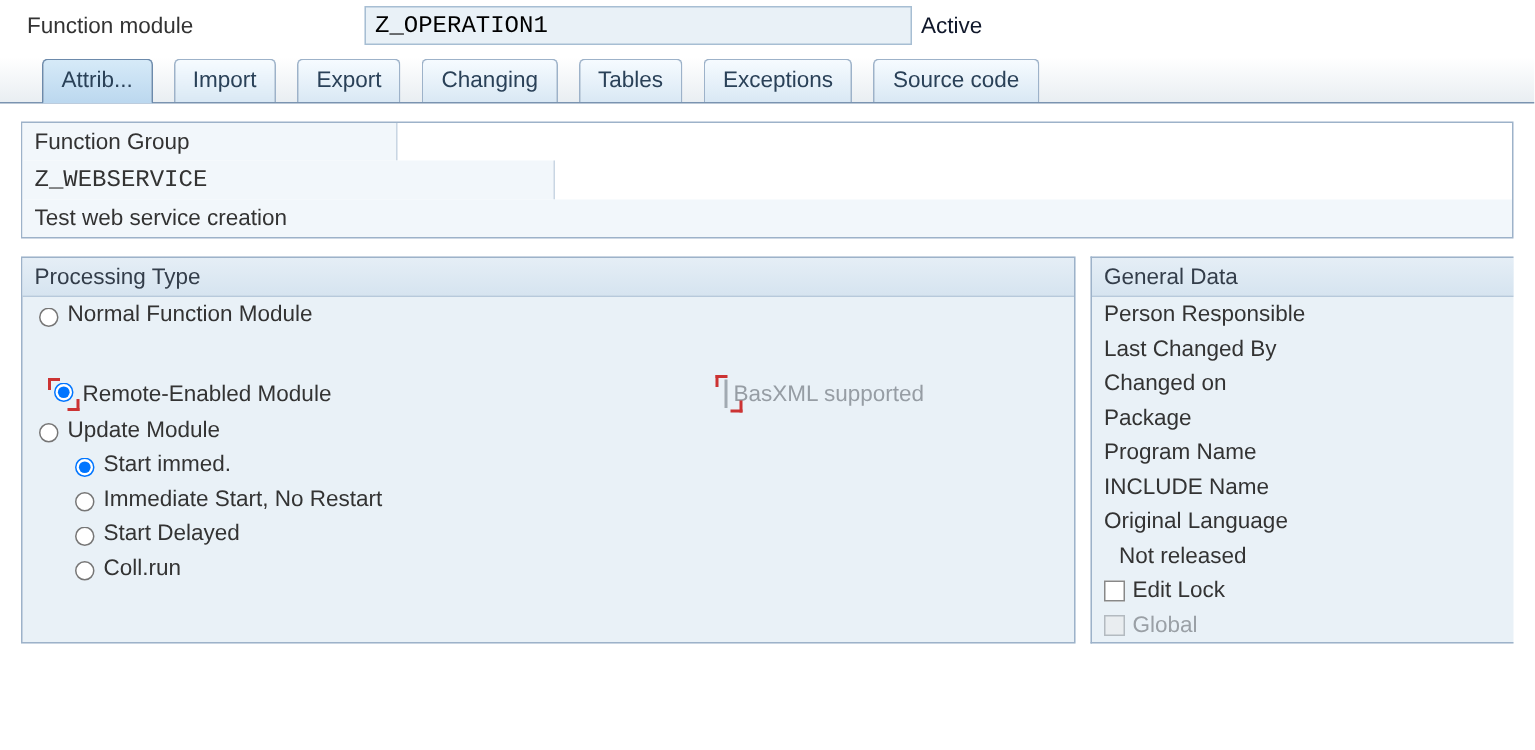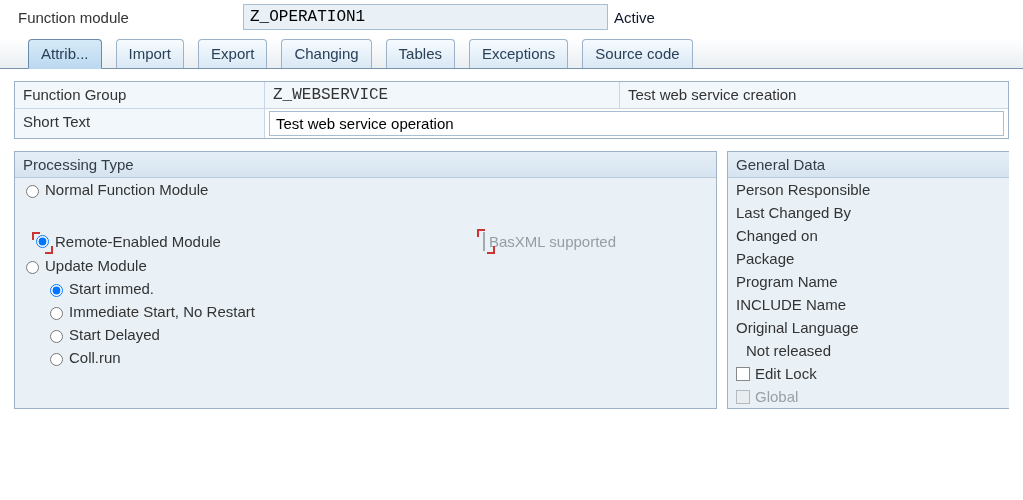--- a/index.html
+++ b/index.html
@@ -8,21 +8,21 @@
   .header-row { display:flex; align-items:center; padding: 4px 8px 8px 18px; }
   .hdr-label { width: 225px; color:#333; }
   .hdr-input { width: 365px; padding:3px 6px; border:1px solid #a7bed3; background:#e9f1f7; font-family: 'Courier New', monospace; font-size:16px; color:#000000; }
   .hdr-status { padding-left:6px; color:#0f172a; }
   .tabs { display:flex; align-items:flex-end; padding-left:28px; border-bottom:1px solid #7a93b0; background:linear-gradient(#fff,#e9eef2); height:31px; }
   .tab { padding:5px 12px 6px 12px; border:1px solid #9db2c9; border-bottom:none; background:linear-gradient(#f6fbff,#d9e8f4); margin-right:14px; border-radius:4px 4px 0 0; color:#2a4158; cursor:pointer; }
   .tab.active { background:linear-gradient(#d6eaf8,#bcd8ef); border-color:#6c8aab; font-weight:normal; position:relative; top:1px; border-bottom:1px solid #bcd8ef; }
   .content { padding:12px 8px 8px 8px; }
   .group { border:1px solid #9db2c9; margin:0 6px 12px 6px; background:#fff; }
   .group-title { background:linear-gradient(#e5eef6,#d6e4f0); border-bottom:1px solid #b7c9db; padding:4px 8px; color:#333d4a; }
-  .row { display:flex; border-bottom:1px solid #c9d6e3; }
+  .row { display:flex; border-bottom:1px solid #c9d6e3;flex-direction:column; }
   .group .row:last-child { border-bottom:none; }
   .cell-label { width:250px; padding:4px 8px; background:#f2f7fb; border-right:1px solid #c9d6e3; }
   .cell-value1 { width:355px; padding:4px 8px; border-right:1px solid #c9d6e3; font-family:'Courier New', monospace; font-size:16px; background:#f2f7fb; }
   .cell-value2 { flex:1; padding:4px 8px; background:#f2f7fb; }
   .short-input { flex:1; padding:3px 6px; margin:2px 4px; border:1px solid #a7bed3; background:#fff; }
   .two-col { display:flex; margin:0 6px; gap:10px; }
   .left-col { flex:1; border:1px solid #9db2c9; background:#e9f1f7; }
   .right-col { width:282px; border:1px solid #9db2c9; border-right:none; background:#e9f1f7; }
   .col-title { background:linear-gradient(#e5eef6,#d6e4f0); border-bottom:1px solid #b7c9db; padding:4px 8px; color:#333d4a; }
   .radio-row { display:flex; align-items:center; padding:3px 6px; }
@@ -62,24 +62,20 @@
   <div class="tab">Exceptions</div>
   <div class="tab">Source code</div>
 </div>
 
 <div class="content">
   <div class="group">
     <div class="row">
       <div class="cell-label">Function Group</div>
       <div class="cell-value1">Z_WEBSERVICE</div>
       <div class="cell-value2">Test web service creation</div>
-    </div>
-    <div class="row">
-      <div class="cell-label">Short Text</div>
-      <input class="short-input" value="Test web service operation" style="">
     </div>
   </div>
 
   <div class="two-col">
     <div class="left-col proc-rel">
       <div class="col-title">Processing Type</div>
 
       <div class="radio-row">
         <input type="radio" name="ptype" style="">
         <span>Normal Function Module</span>

